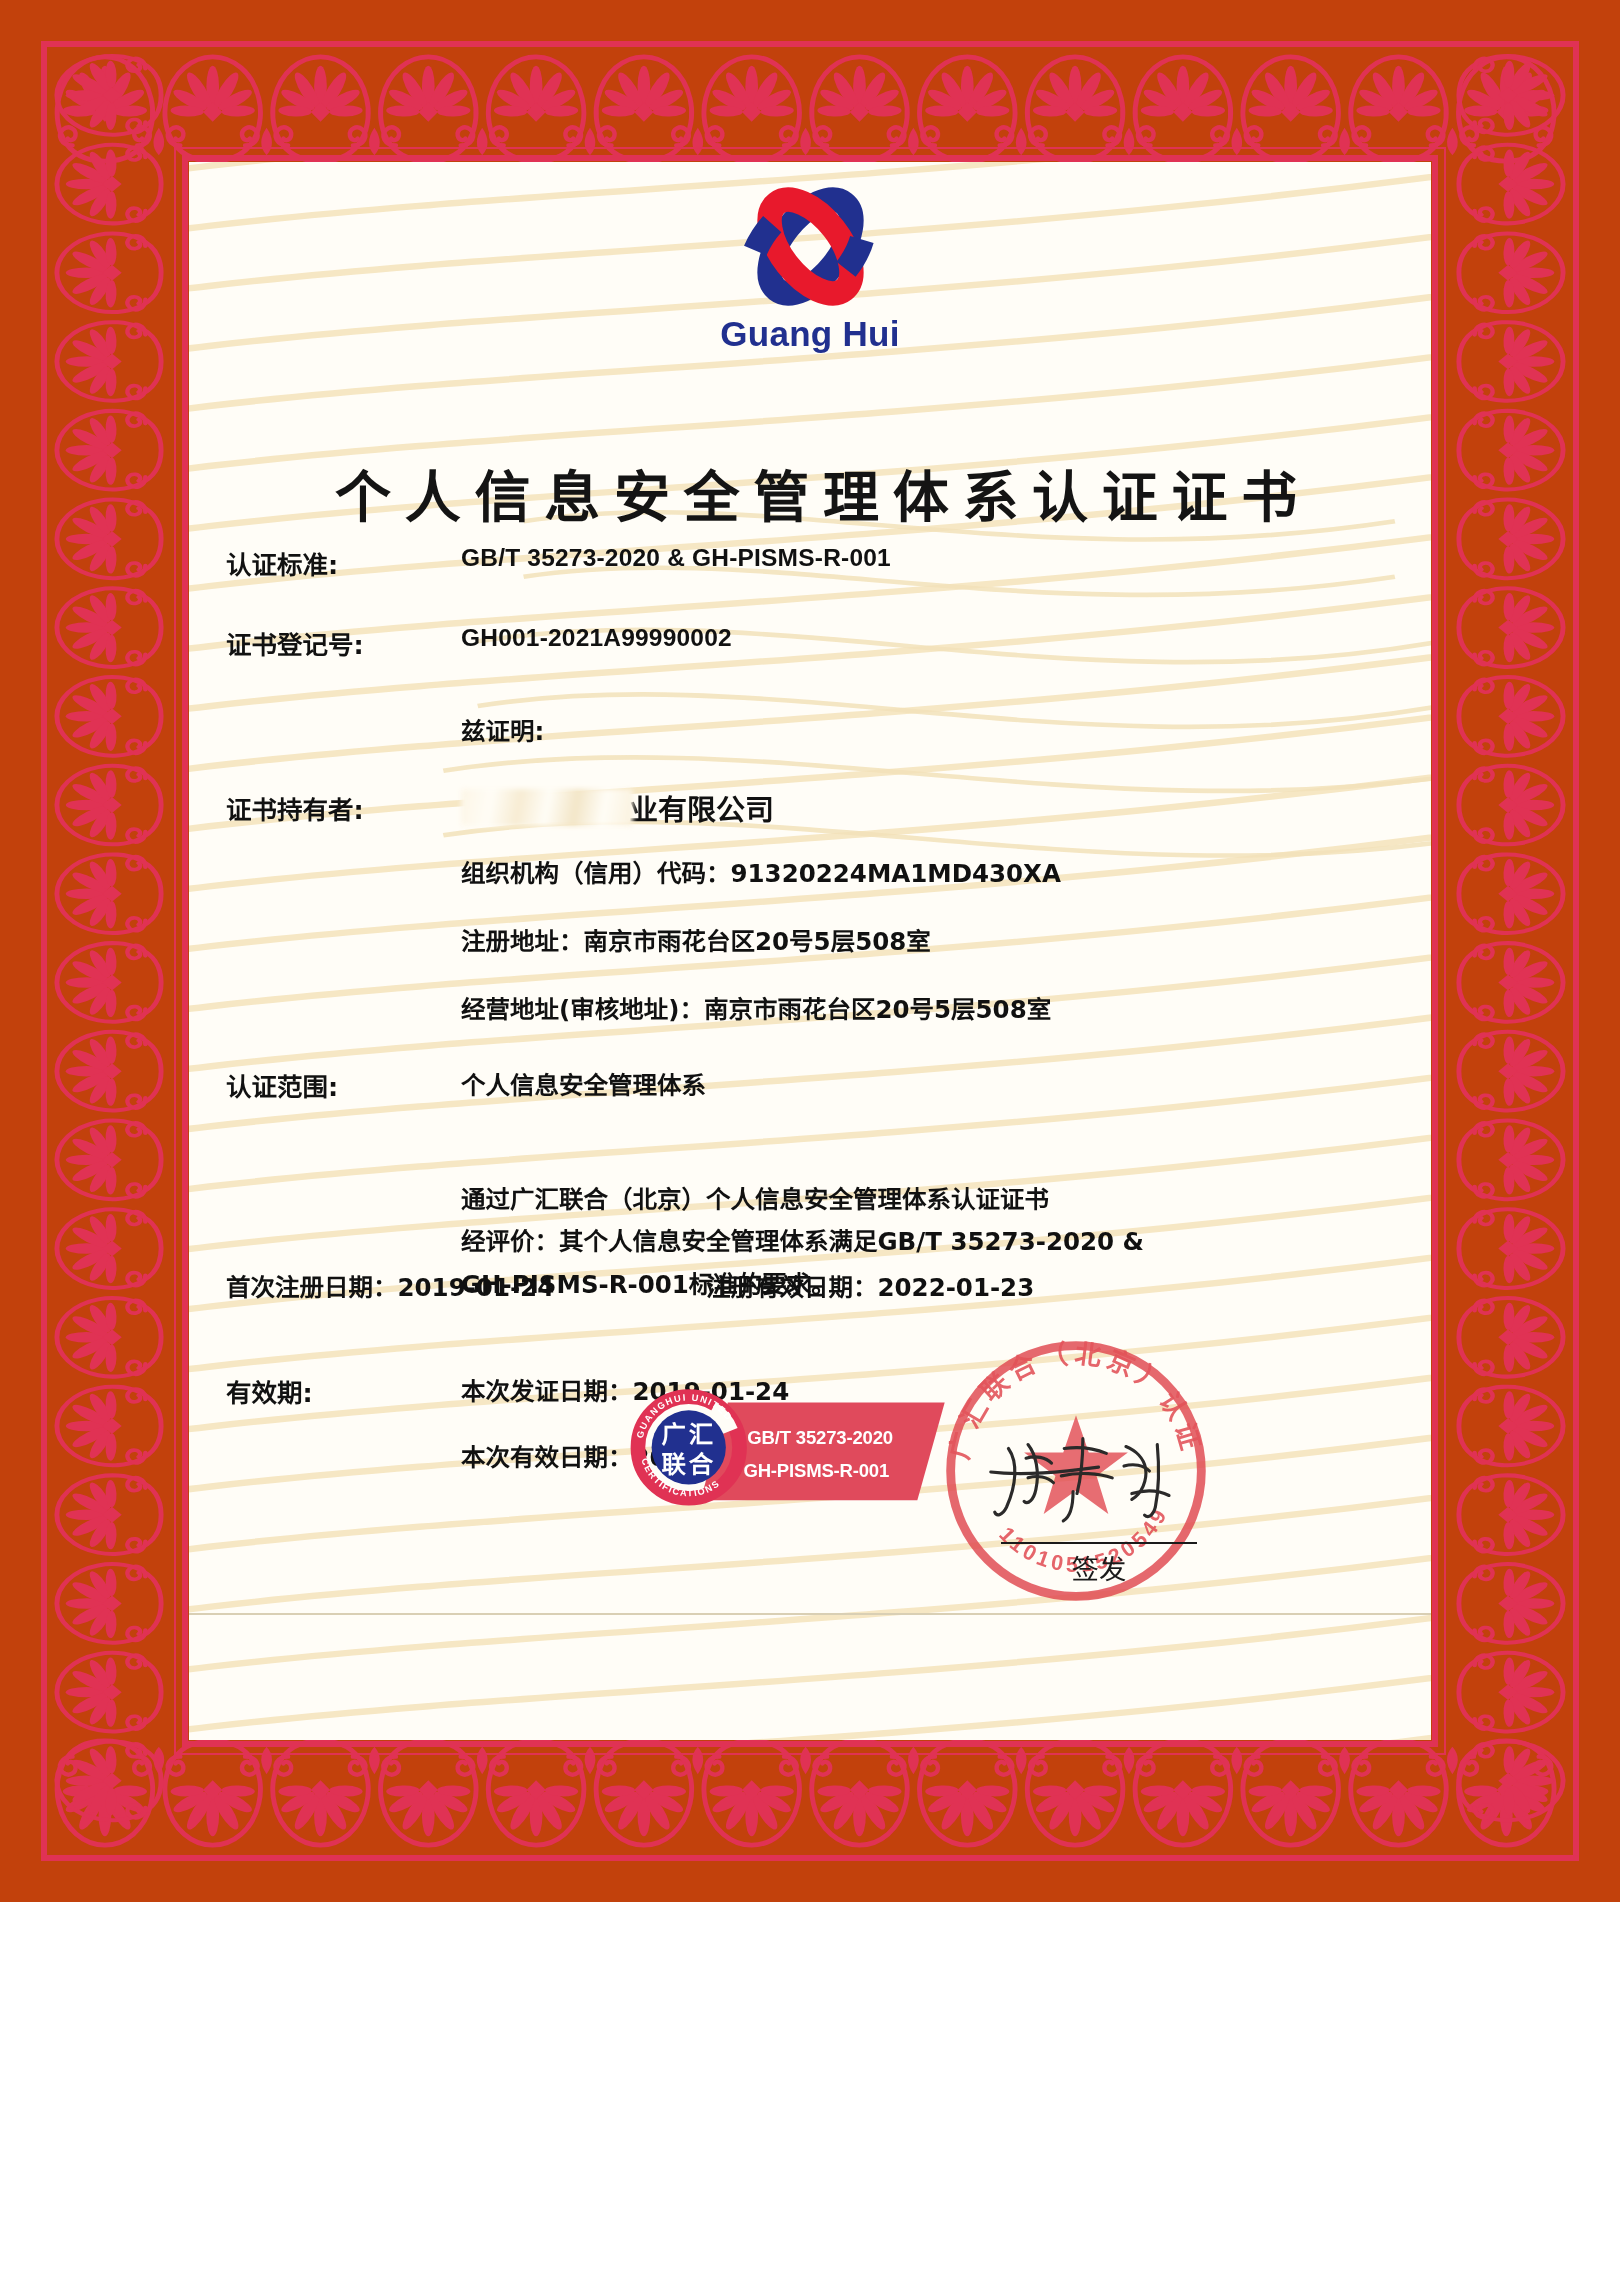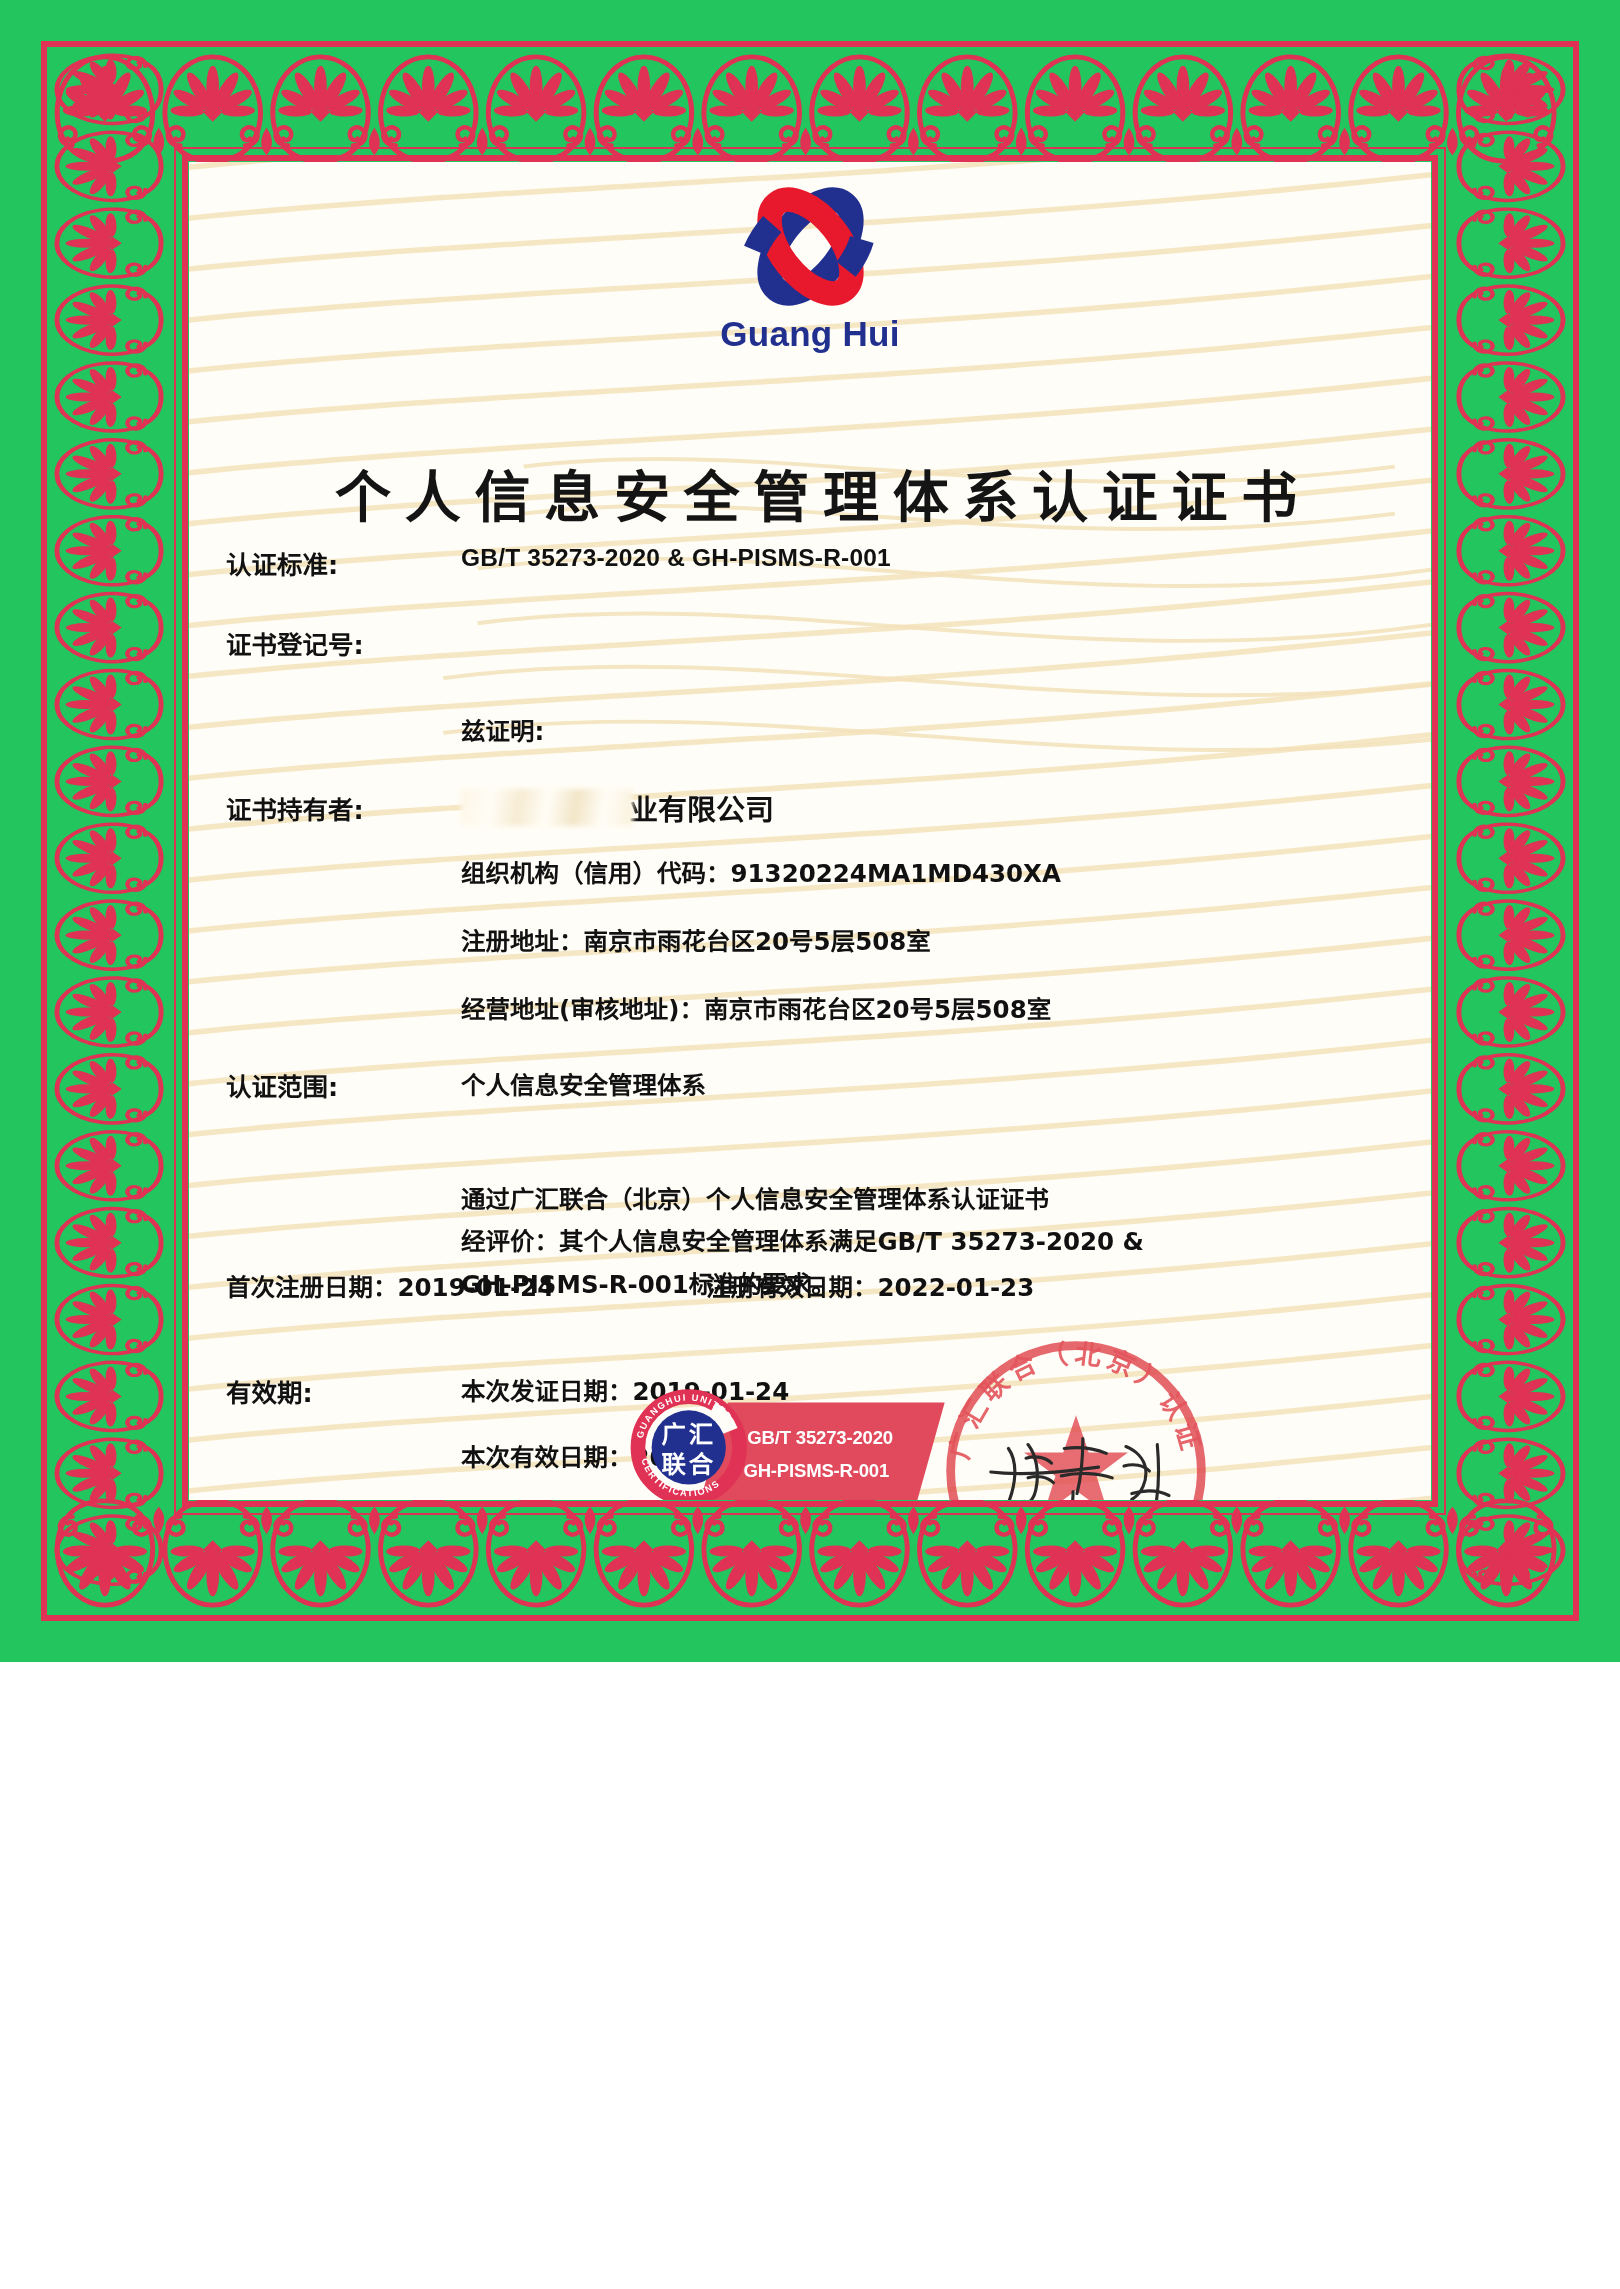--- a/index.html
+++ b/index.html
@@ -4,22 +4,22 @@
 <title>个人信息安全管理体系认证证书</title>
 <style>
   html,body{margin:0;padding:0;background:#ffffff;}
   body{
     width:1620px;height:2290px;
     font-family:"Liberation Sans","DejaVu Sans",sans-serif;
     -webkit-font-smoothing:antialiased;
   }
   .cert-page{
     position:relative;
-    width:1620px;height:1662px;
-    background:#22c55e;
+    width:1620px;height:1902px;
+    background:#c2410c;
     overflow:hidden;
   }
 
   
   .border-frame{
     position:absolute;
     left:41px;top:41px;right:41px;bottom:41px;
     border:6.9px solid #e03254;
     box-sizing:border-box;
   }
@@ -536,20 +536,21 @@
 
       <div class="fields">
 
         <div class="row r-std">
           <div class="lbl">认证标准:</div>
           <div class="val latin">GB/T 35273-2020 &amp; GH-PISMS-R-001</div>
         </div>
 
         <div class="row r-regno">
           <div class="lbl">证书登记号:</div>
+          <div class="val latin">GH001-2021A99990002</div>
         </div>
 
         <div class="row r-hereby">
           <div class="lbl"></div>
           <div class="val">兹证明:</div>
         </div>
 
         <div class="row r-holder">
           <div class="lbl">证书持有者:</div>
           <div class="val">

